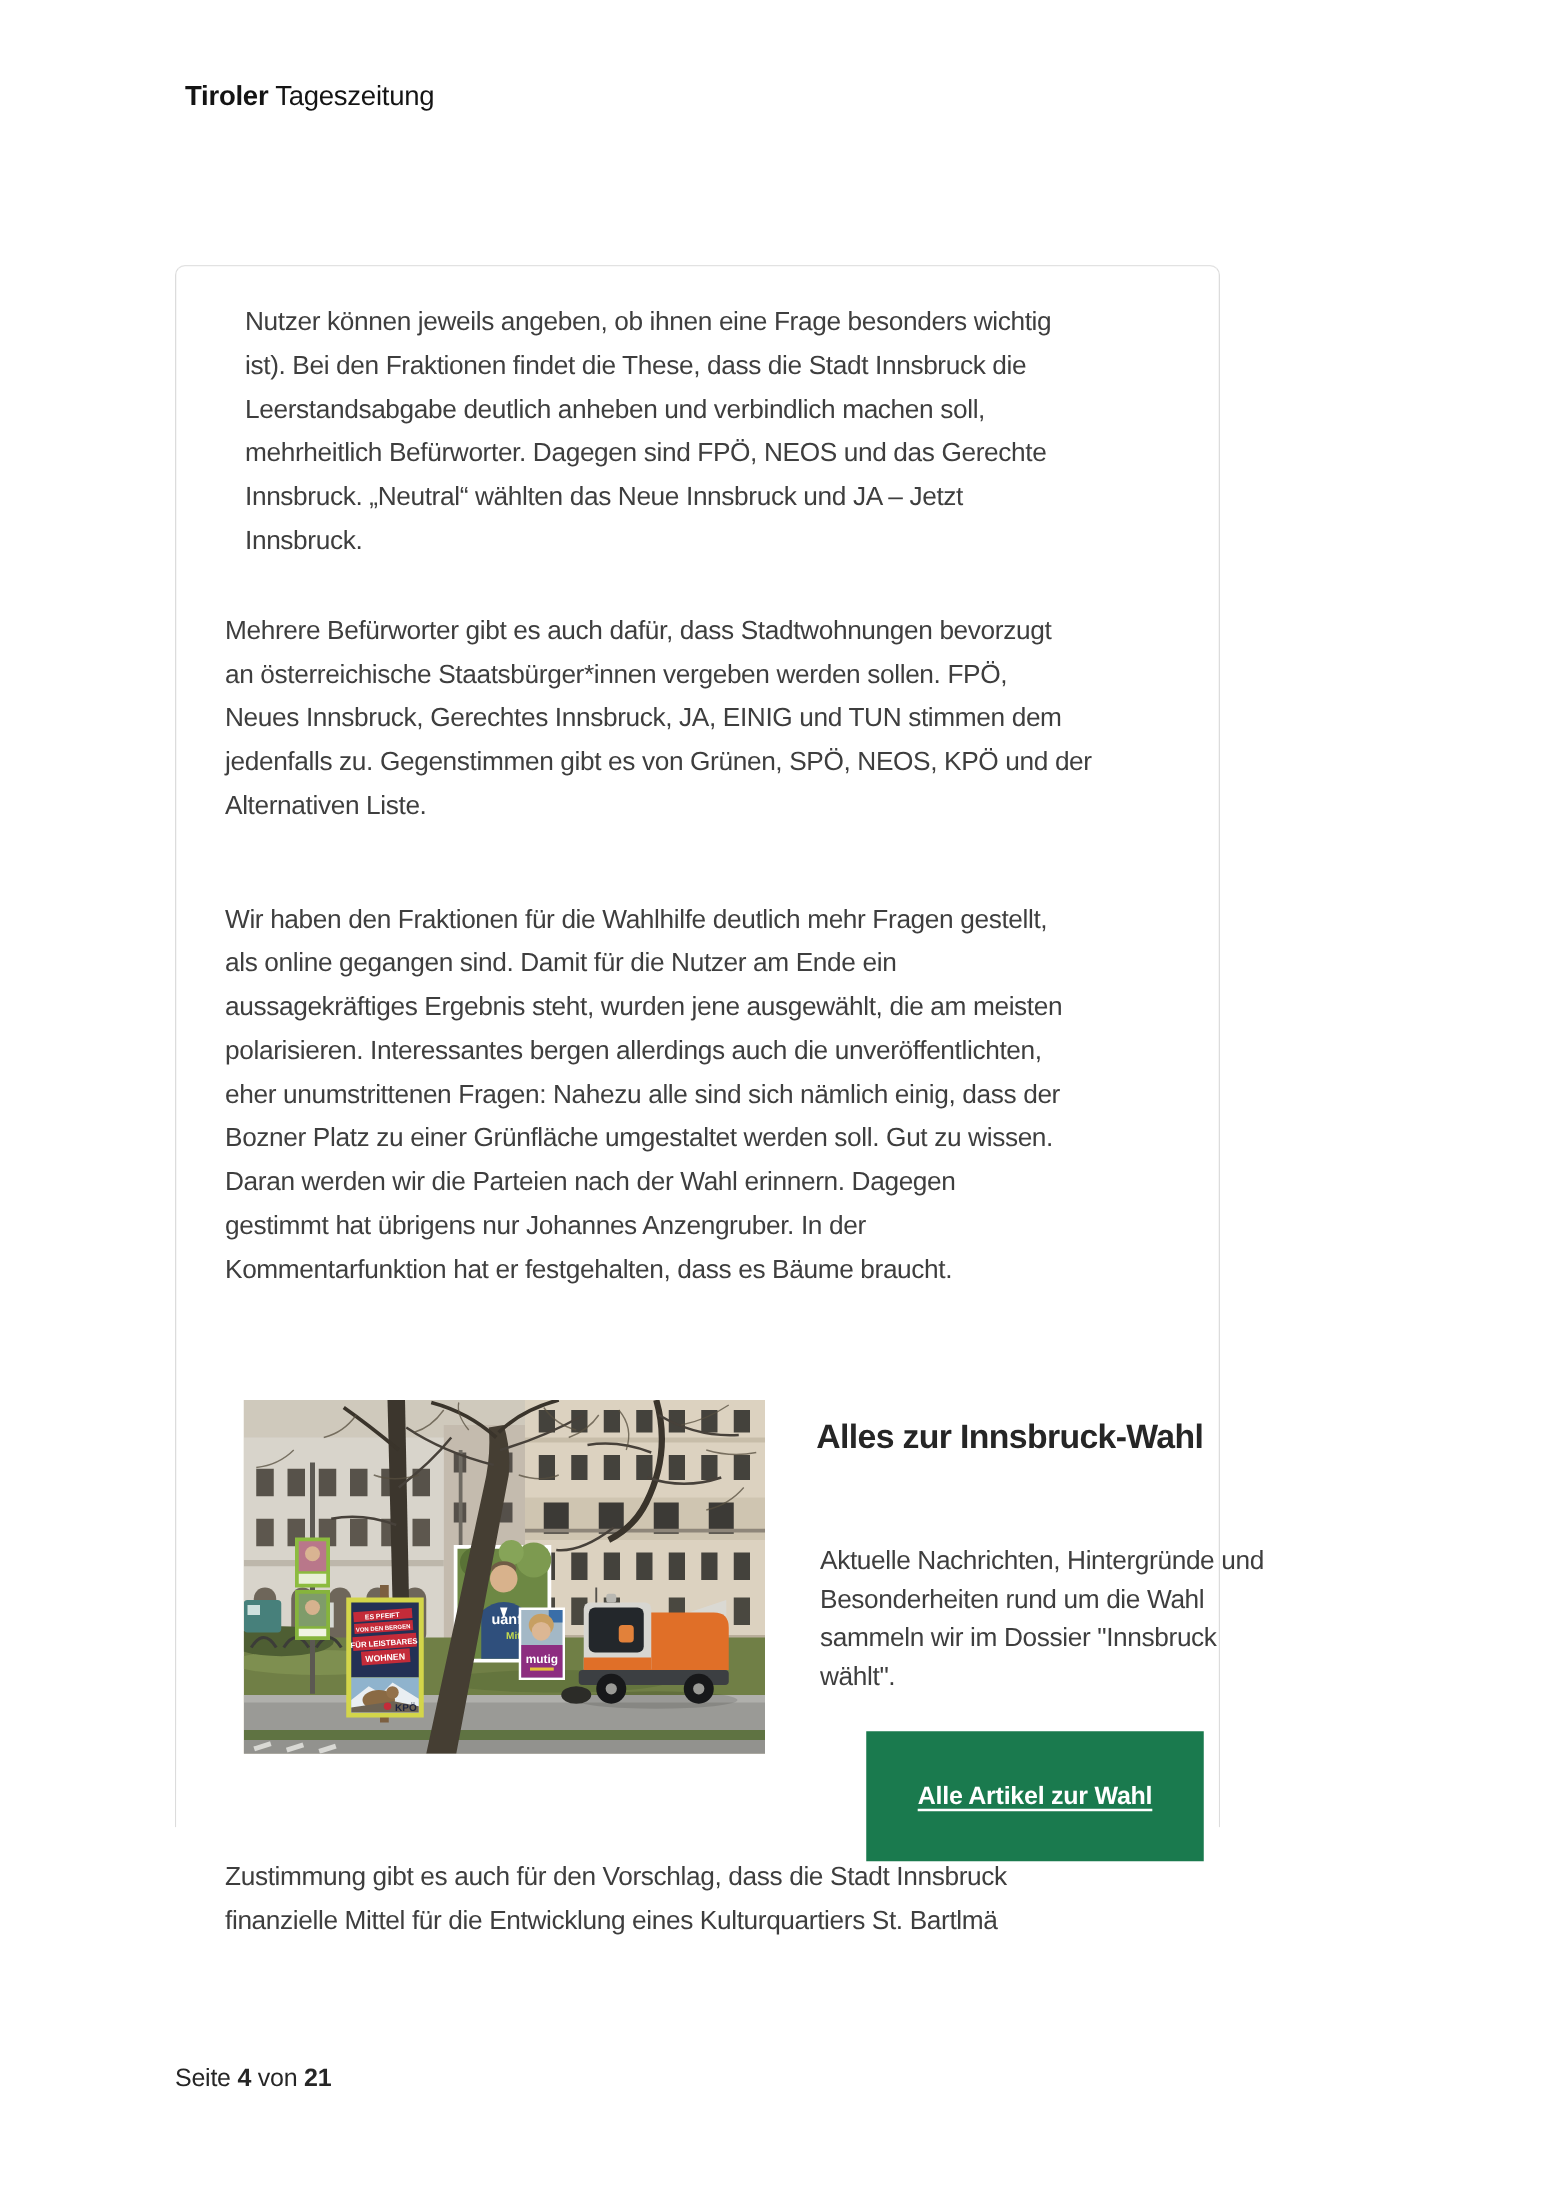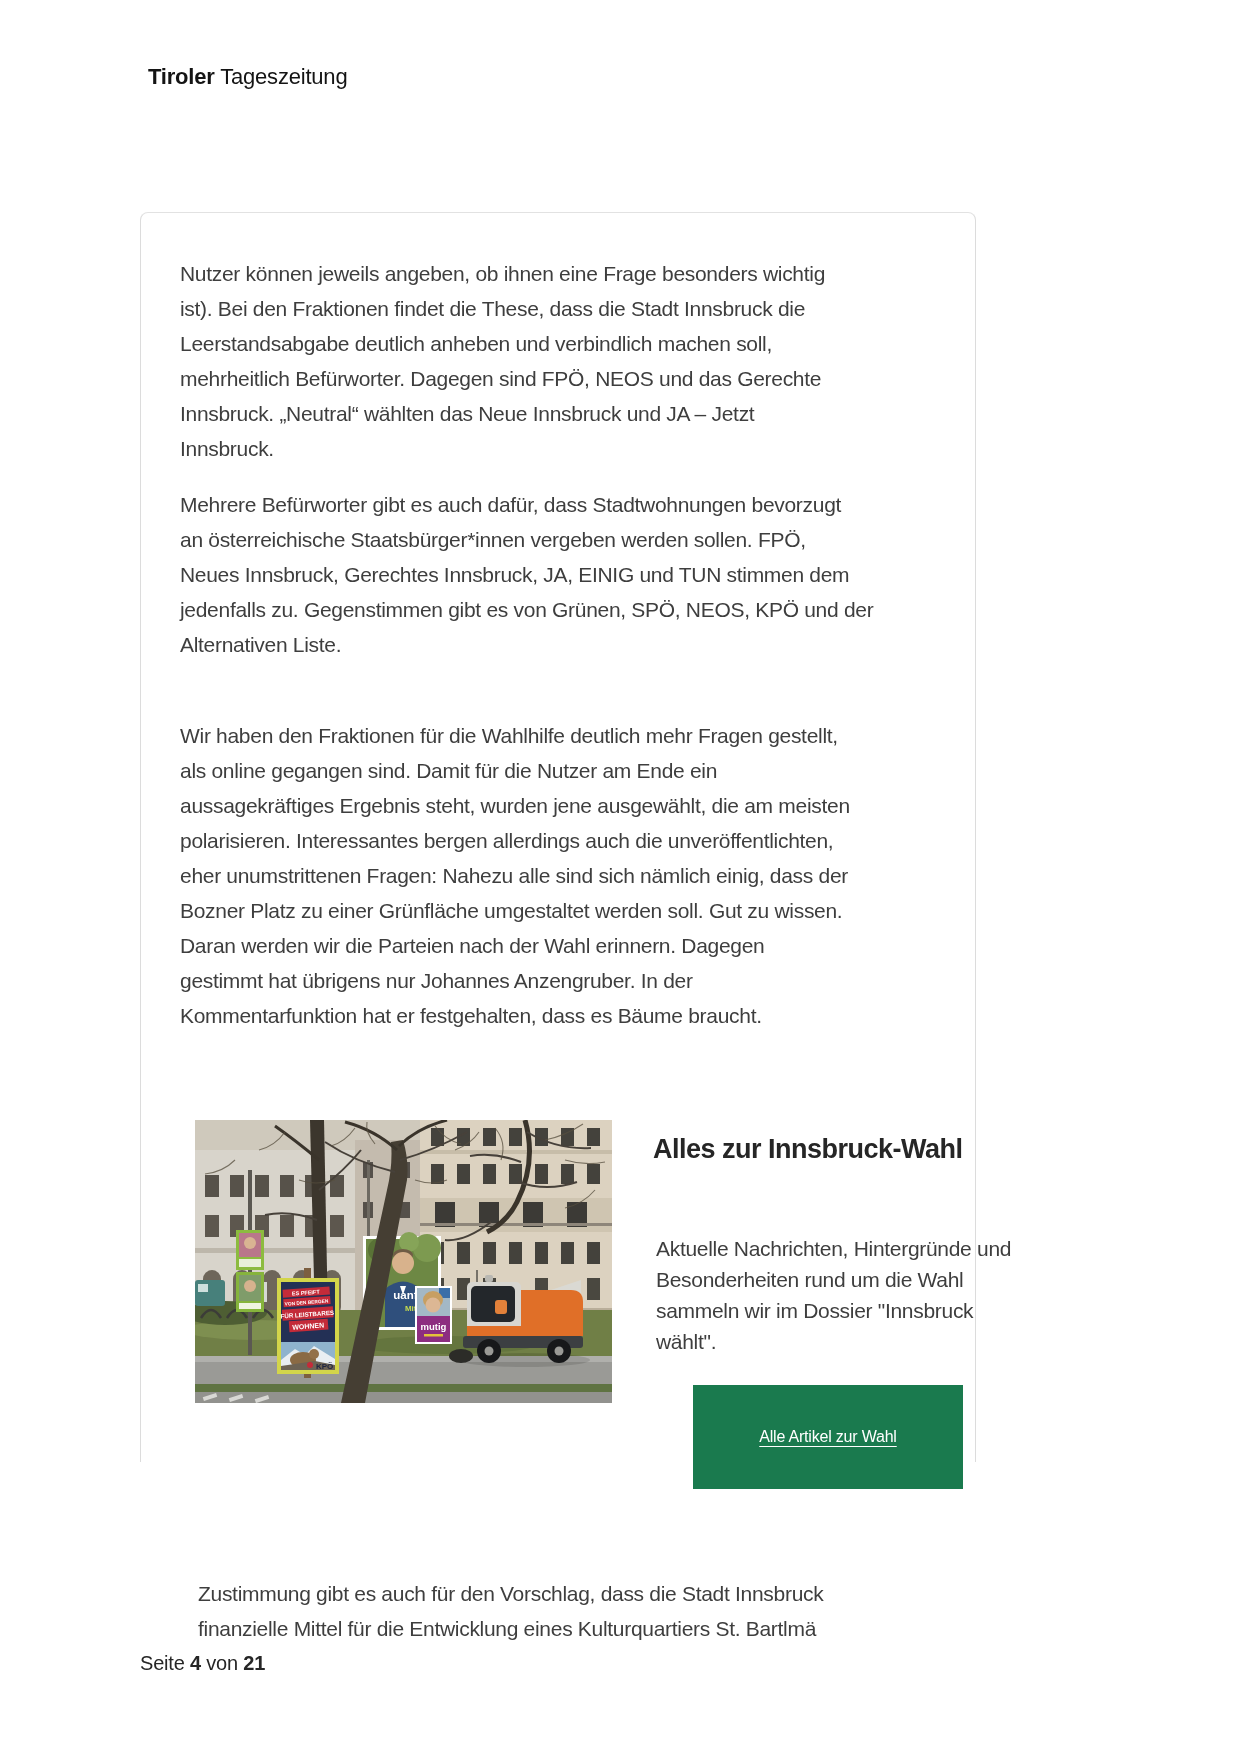--- a/index.html
+++ b/index.html
@@ -11,44 +11,44 @@
   .masthead .b{font-weight:bold;}
   .email-frame{
     position:absolute;left:140px;top:212px;width:836px;height:1250px;
     border-top:1px solid #e2e2e2;border-left:1px solid #dcdcdc;border-right:1px solid #dcdcdc;
     border-radius:8px 8px 0 0;box-sizing:border-box;
   }
   .para{
     position:absolute;margin:0;white-space:pre-line;
     font-size:21px;line-height:35px;letter-spacing:-0.3px;color:#3e3e3e;
   }
-  .p1{left:180px;top:240px;margin-top:16px;}
+  .p1{left:196px;top:240px;}
   .p2{left:180px;top:487px;}
   .p3{left:180px;top:718px;}
-  .p4{left:180px;top:1576px;margin-left:18px;}
+  .p4{left:180px;top:1484px;}
   .photo{
     position:absolute;left:195px;top:1120px;width:417px;height:283px;margin:0;
     overflow:hidden;background:#cfc9bc;
   }
   .photo svg{display:block;width:100%;height:100%;}
   .dossier-heading{
     position:absolute;left:641px;top:1122px;margin:12px;
     font-size:27px;font-weight:bold;letter-spacing:-0.5px;color:#262626;
   }
   .dossier-desc{
     position:absolute;left:640px;top:1217px;margin:16px;white-space:pre-line;
     font-size:21px;line-height:31px;letter-spacing:-0.3px;color:#3e3e3e;
   }
   .cta-button{
     position:absolute;left:693px;top:1385px;width:270px;height:104px;
     background:#1a7a4e;display:flex;align-items:center;justify-content:center;
     text-decoration:none;cursor:pointer;
   }
   .cta-button span{
-    color:#ffffff;font-weight:normal;font-size:16px;letter-spacing:-0.2px;
+    color:#ffffff;font-weight:bold;font-size:20px;letter-spacing:-0.2px;
     text-decoration:underline;text-underline-offset:4px;
   }
   .page-footer{
     position:absolute;left:140px;top:1652px;width:836px;text-align:left;
     font-size:20px;color:#262626;letter-spacing:-0.2px;
   }
   .page-footer .b{font-weight:bold;}
   svg text{font-family:"Liberation Sans","DejaVu Sans",sans-serif;}
 </style>
 </head>

